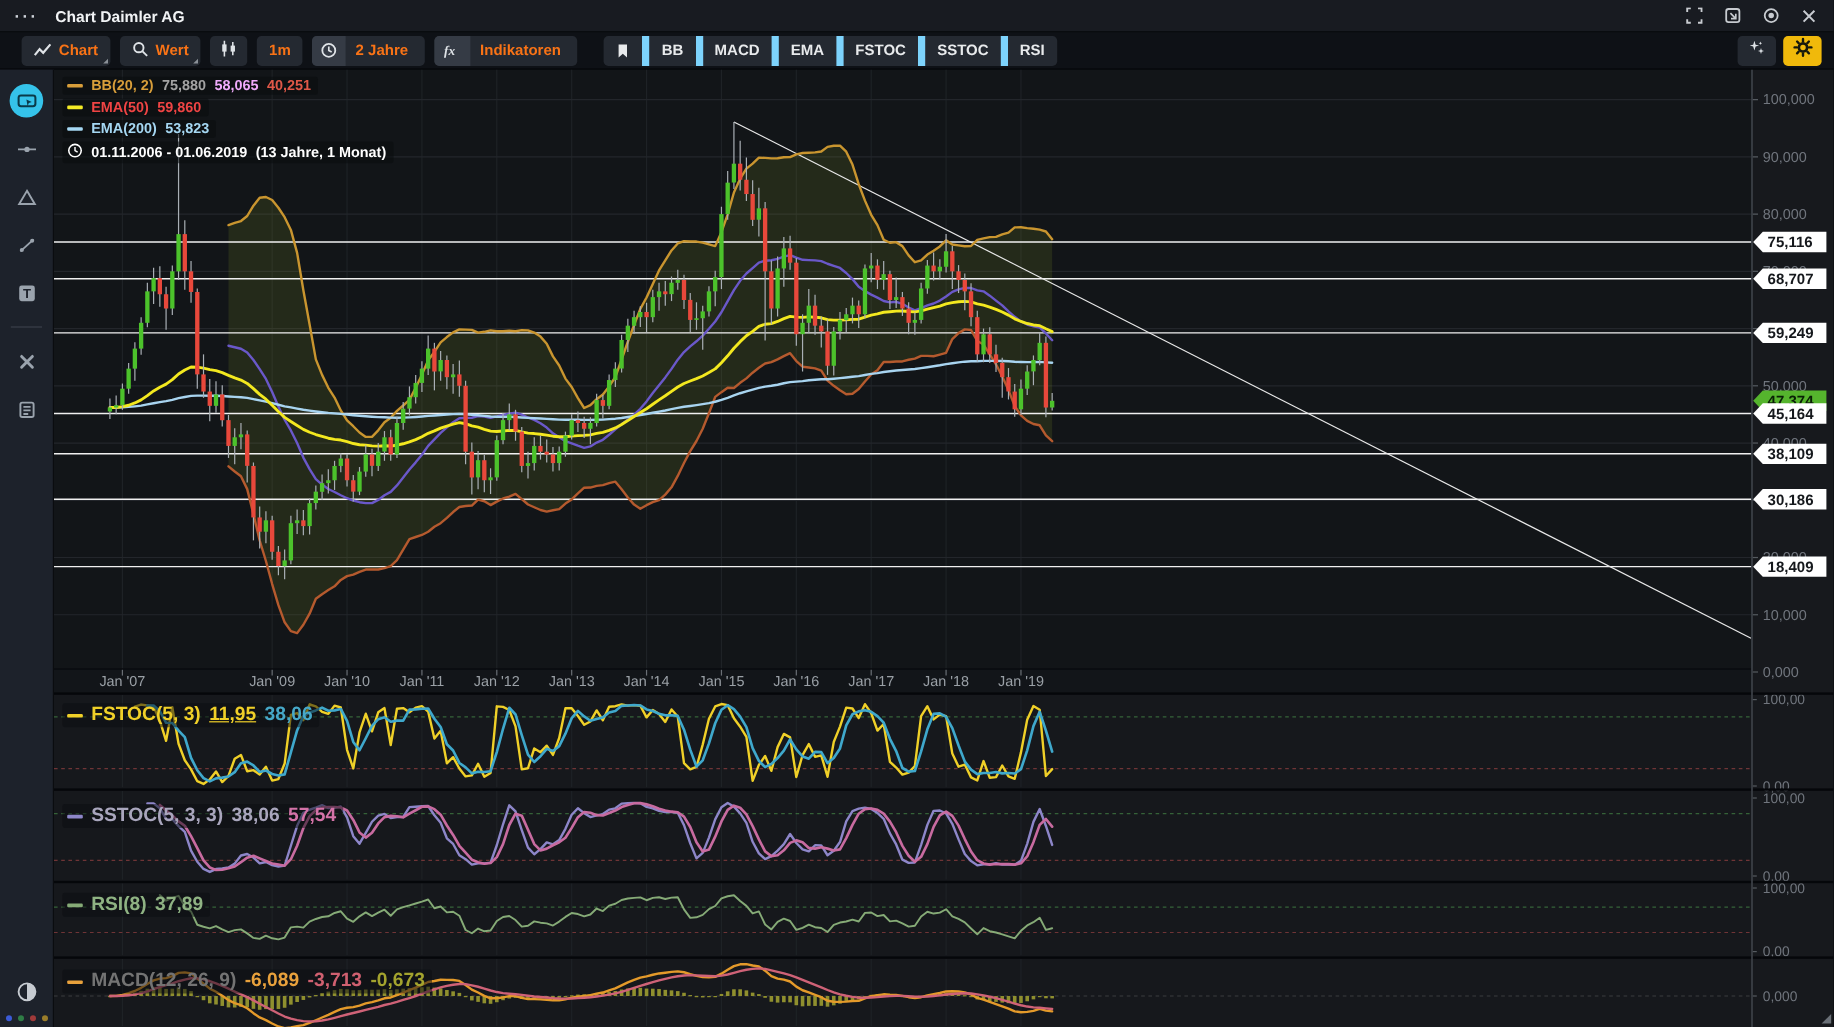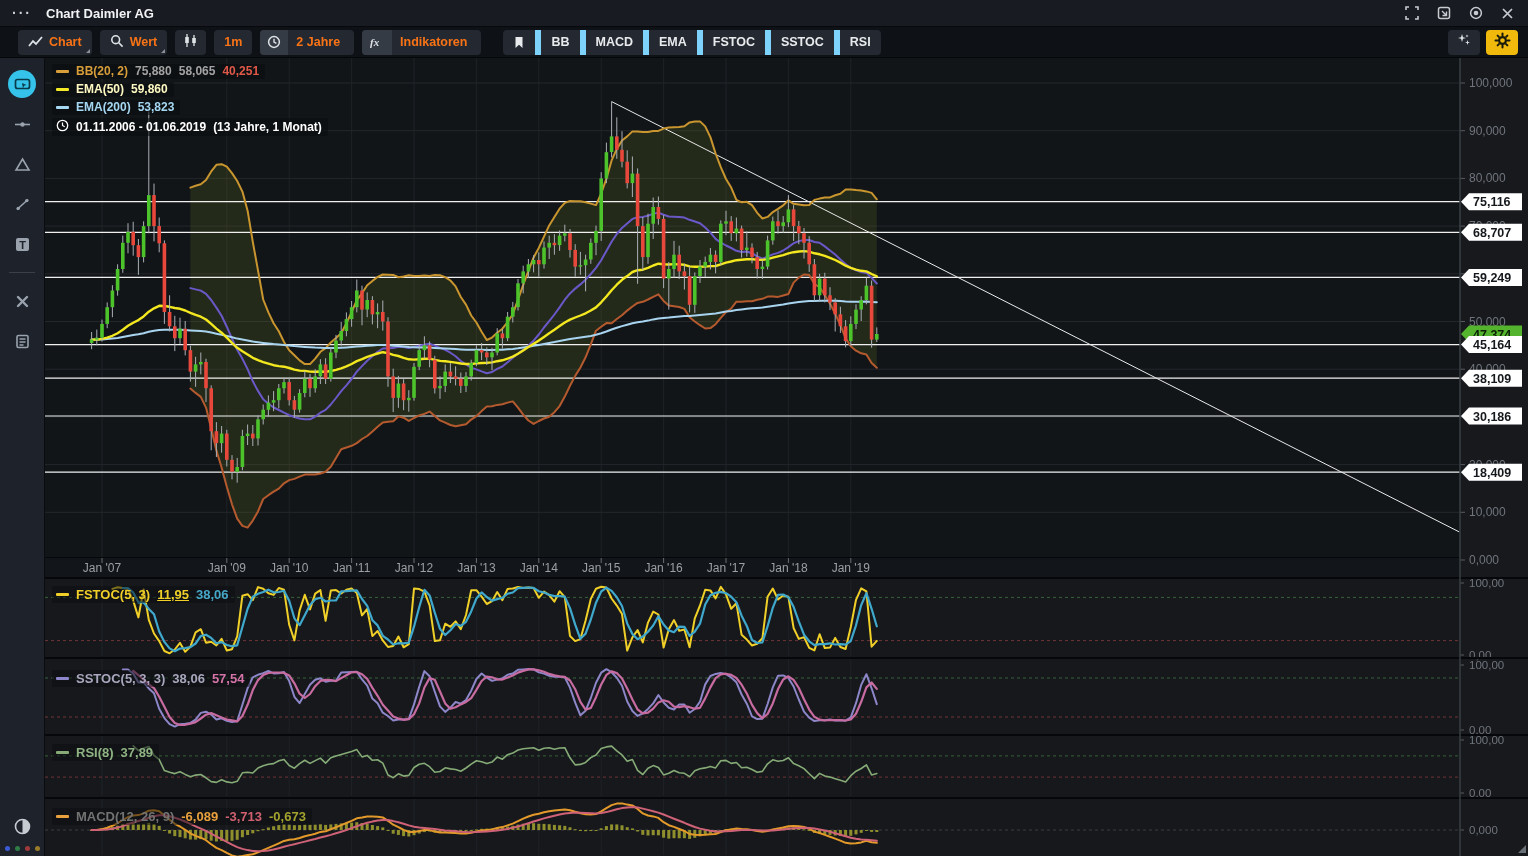--- a/index.html
+++ b/index.html
@@ -37,21 +37,21 @@
   .dotrow{display:flex;gap:5px;padding-bottom:3px;}
   .dotrow span{width:5px;height:5px;border-radius:50%;display:inline-block;}
   .chartwrap{position:absolute;top:0;left:0;}
   .lg{position:absolute;left:52px;top:64px;z-index:5;}
   .lg-row{display:flex;align-items:center;gap:7px;background:rgba(10,12,15,0.55);
     padding:1px 6px 1px 4px;border-radius:2px;width:max-content;margin-bottom:3px;
     font-size:12px;font-weight:bold;line-height:13px;}
   .dash{width:13px;height:3px;border-radius:1px;display:inline-block;}
   .plg{position:absolute;z-index:5;display:flex;align-items:center;gap:7px;
     background:rgba(10,12,15,0.5);padding:1px 6px 1px 4px;border-radius:2px;
-    font-size:13px;font-weight:bold;width:max-content;}
+    font-size:16px;font-weight:bold;width:max-content;}
 </style>
 </head>
 <body>
 
 <div class="titlebar">
   <div class="menu-dots">···</div>
   <div class="win-title">Chart Daimler AG</div>
   <div class="win-icons">
     <span>
         <svg width="14" height="14" viewBox="0 0 14 14">
@@ -876,24 +876,24 @@
       <line x1="45" y1="557.5" x2="1460" y2="557.5" stroke="#05070a" stroke-width="1"></line>
       <line x1="1460" y1="58" x2="1460" y2="856" stroke="#3a3f45" stroke-width="1.5"></line>
       <polygon points="1518,853 1526,845 1526,853" fill="#6a7077"></polygon>
     </svg>
 
   <div class="lg">
     <div class="lg-row">
       <span class="dash" style="background:#d89e3a;"></span>
       <span style="color:#d89e3a;">BB(20, 2)</span>
       <span style="color:#a3a3a3;">75,880</span>
-      <span style="color:#a3a3a3;">58,065</span>
+      <span style="color:#f0abfc;">58,065</span>
       <span style="color:#e05848;">40,251</span>
     </div>
-    <div class="lg-row" style="color:#fef9c3;">
+    <div class="lg-row" style="color:#ef4444;">
       <span class="dash" style="background:#f4ea26;"></span>
       <span>EMA(50)</span>
       <span>59,860</span>
     </div>
     <div class="lg-row" style="color:#a5d7f2;">
       <span class="dash" style="background:#a5d7f2;"></span>
       <span>EMA(200)</span>
       <span>53,823</span>
     </div>
     <div class="lg-row" style="color:#ffffff;">

